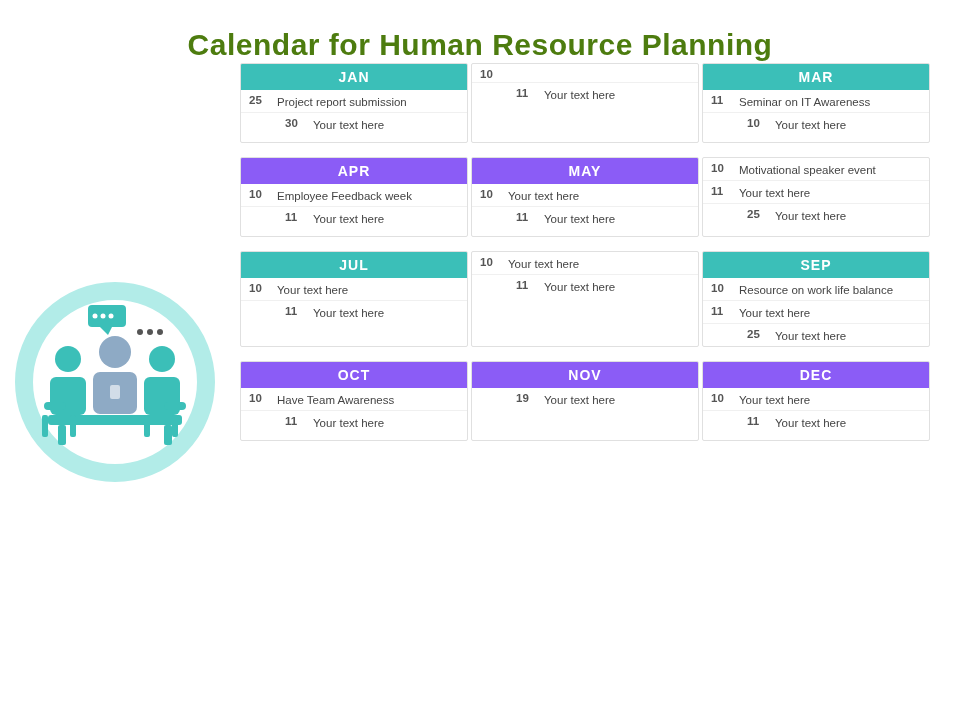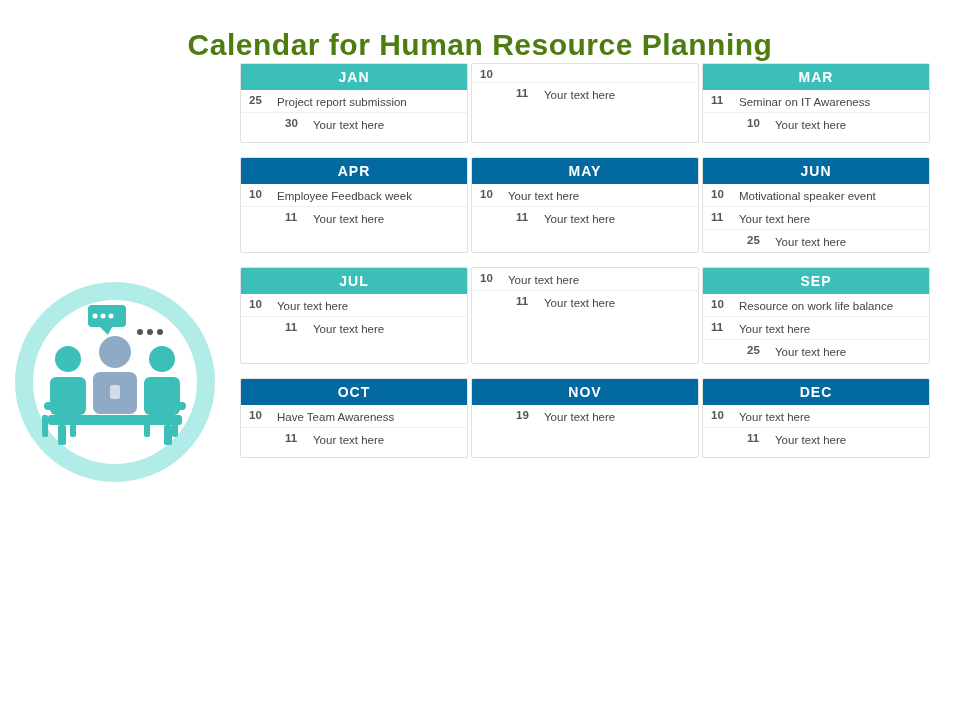--- a/index.html
+++ b/index.html
@@ -77,21 +77,21 @@
     }
     .month-header {
       padding: 5px 10px;
       font-weight: 700;
       font-size: 14px;
       color: #fff;
       text-align: center;
       letter-spacing: 1px;
     }
     .month-header.teal { background: #3bbfb8; }
-    .month-header.navy { background: #0369a1; }
+    .month-header.navy { background: #8b5cf6; }
     .month-event {
       display: flex;
       flex-direction: row;
       align-items: flex-start;
       padding: 4px 8px 2px 8px;
       border-bottom: 1px solid #f0f0f0;
       font-size: 11.5px;
       color: #333;
     }
     .month-event:last-child { border-bottom: none; margin-left: 36px; }
@@ -217,21 +217,20 @@
           <div class="month-event">
             <span class="event-day">10</span>
             <span class="event-text">Your text here</span>
           </div>
           <div class="month-event">
             <span class="event-day">11</span>
             <span class="event-text">Your text here</span>
           </div>
         </div>
         <div class="month-block">
-          <div class="month-header navy">JUN</div>
           <div class="month-event">
             <span class="event-day">10</span>
             <span class="event-text">Motivational speaker event</span>
           </div>
           <div class="month-event">
             <span class="event-day">11</span>
             <span class="event-text">Your text here</span>
           </div>
           <div class="month-event">
             <span class="event-day">25</span>

